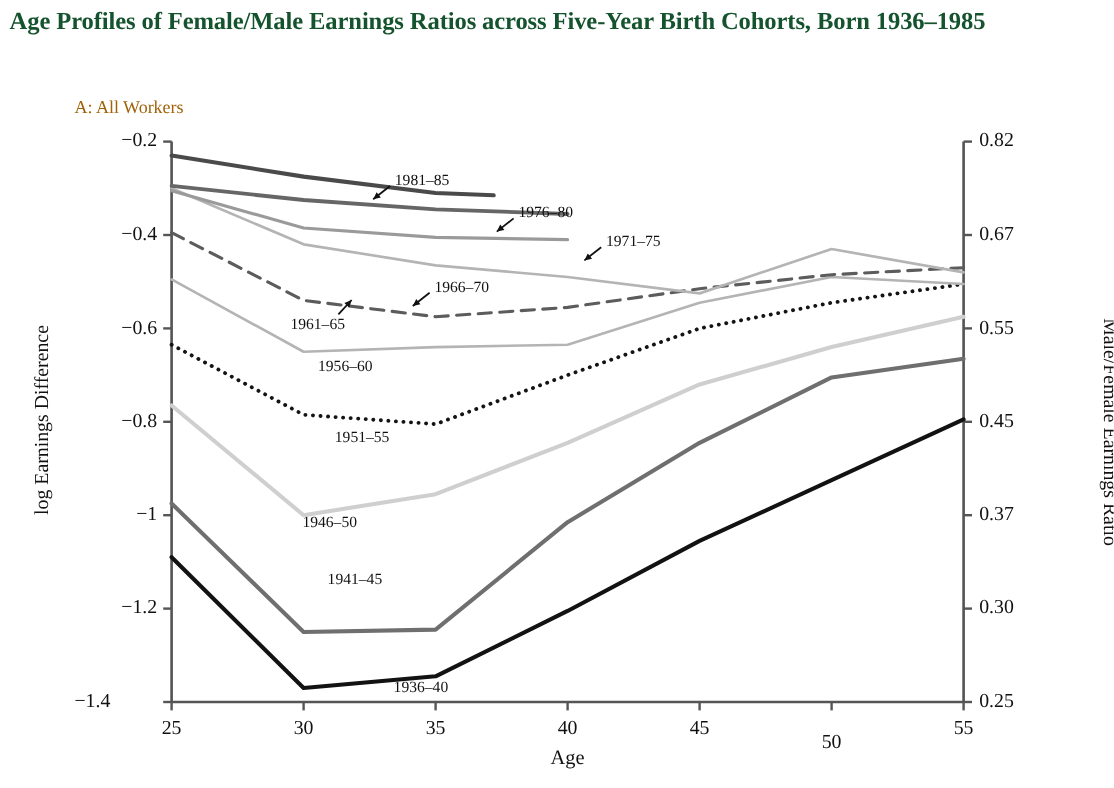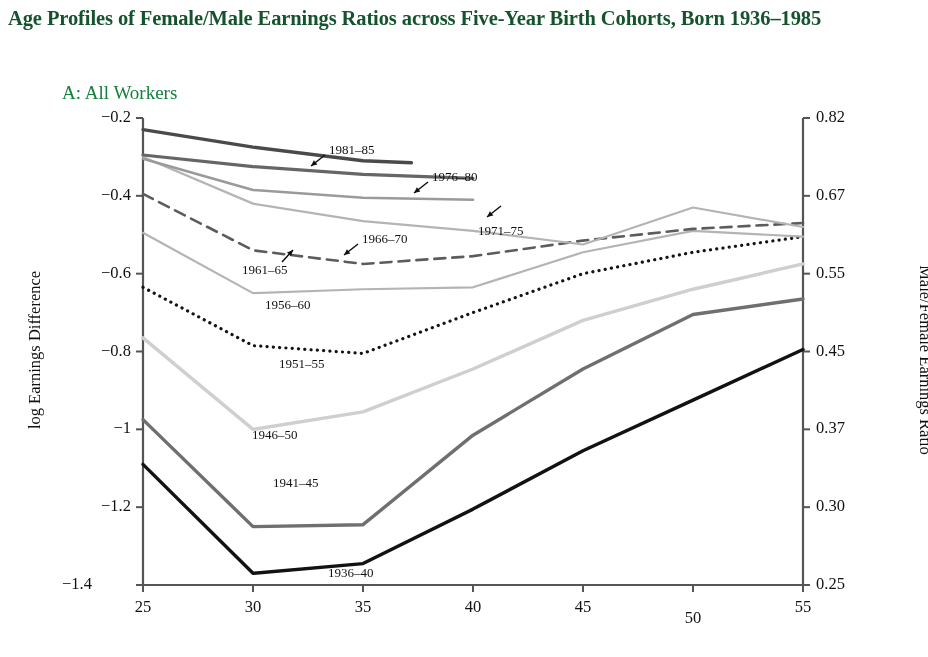--- a/index.html
+++ b/index.html
@@ -19,22 +19,22 @@
     font-family:"Liberation Serif","DejaVu Serif",serif;
     font-weight:bold;
     font-size:20.5px;
     line-height:28px;
     letter-spacing:-0.1px;
     color:#14532d;
   }
   .panel-label{
     position:absolute;
     left:62px; top:82px;
-    font-size:19px;
-    color:#15803d;
+    font-size:15px;
+    color:#a16207;
   }
   .ylabel-left{
     position:absolute;
     left:-95px; top:340px;
     width:260px;
     text-align:center;
     transform:rotate(-90deg);
     font-size:16.5px;
     color:#111;
   }
@@ -74,20 +74,21 @@
 </head>
 <body>
 
 <div id="fig">
 
   <div class="title">Age Profiles of Female/Male Earnings Ratios across Five-Year Birth Cohorts, Born 1936–1985</div>
   <div class="panel-label">A: All Workers</div>
 
   <div class="ylabel-left">log Earnings Difference</div>
   <div class="ylabel-right">Male/Female Earnings Ratio</div>
+  <div class="xlabel">Age</div>
 
   <svg id="plot" width="928" height="657">
       <line x1="143" y1="118" x2="143" y2="585" stroke="#555" stroke-width="2.2"></line>
       <line x1="803" y1="118" x2="803" y2="585" stroke="#555" stroke-width="2.2"></line>
       <line x1="143" y1="585" x2="803" y2="585" stroke="#555" stroke-width="2.2"></line>
       <line x1="136" y1="118" x2="143" y2="118" stroke="#555" stroke-width="2"></line>
       <line x1="803" y1="118" x2="810" y2="118" stroke="#555" stroke-width="2"></line>
       <line x1="136" y1="195.83333333333337" x2="143" y2="195.83333333333337" stroke="#555" stroke-width="2"></line>
       <line x1="803" y1="195.83333333333337" x2="810" y2="195.83333333333337" stroke="#555" stroke-width="2"></line>
       <line x1="136" y1="273.6666666666667" x2="143" y2="273.6666666666667" stroke="#555" stroke-width="2"></line>
@@ -152,21 +153,21 @@
       <div class="tick-label tick-x" style="left: 223px; top: 597px; width: 60px;">30</div>
       <div class="tick-label tick-x" style="left: 333px; top: 597px; width: 60px;">35</div>
       <div class="tick-label tick-x" style="left: 443px; top: 597px; width: 60px;">40</div>
       <div class="tick-label tick-x" style="left: 553px; top: 597px; width: 60px;">45</div>
       <div class="tick-label tick-x" style="left: 663px; top: 608px; width: 60px;">50</div>
       <div class="tick-label tick-x" style="left: 773px; top: 597px; width: 60px;">55</div>
     </div>
   <div id="annots">
       <div class="series-label" style="left: 329px; top: 142px;">1981–85</div>
       <div class="series-label" style="left: 432px; top: 169px;">1976–80</div>
-      <div class="series-label" style="left: 478px; top: 193px; margin-top: 30px;">1971–75</div>
+      <div class="series-label" style="left: 505px; top: 193px;">1971–75</div>
       <div class="series-label" style="left: 362px; top: 231px; text-align: right;">1966–70</div>
       <div class="series-label" style="left: 242px; top: 262px;">1961–65</div>
       <div class="series-label" style="left: 265px; top: 297px;">1956–60</div>
       <div class="series-label" style="left: 279px; top: 356px;">1951–55</div>
       <div class="series-label" style="left: 252px; top: 427px;">1946–50</div>
       <div class="series-label" style="left: 273px; top: 475px;">1941–45</div>
       <div class="series-label" style="left: 328px; top: 565px;">1936–40</div>
     </div>
 
 </div>

